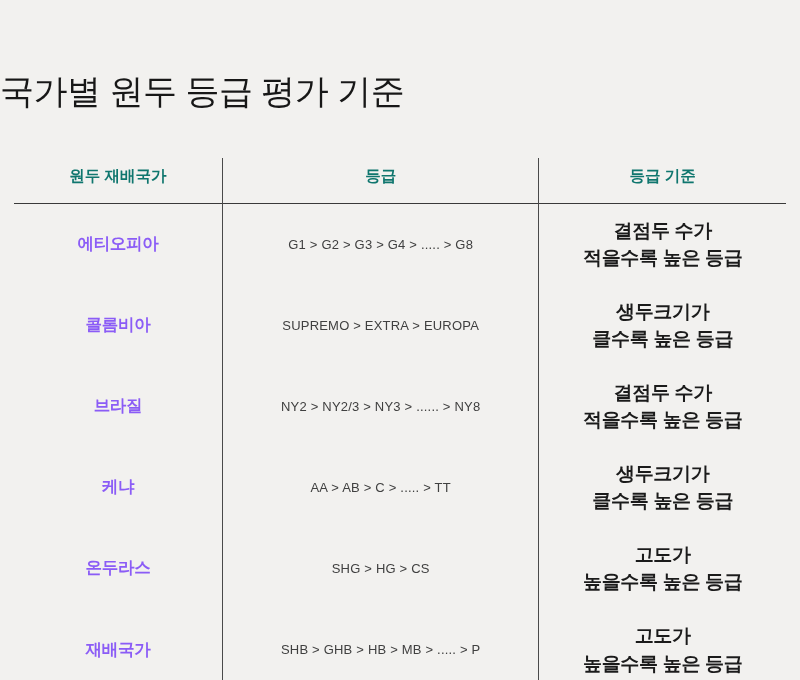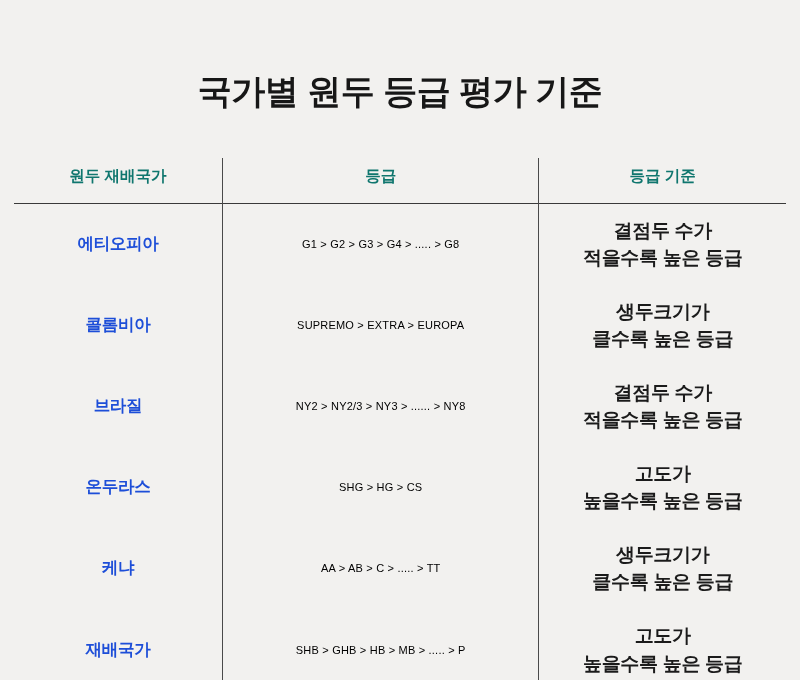--- a/index.html
+++ b/index.html
@@ -14,23 +14,22 @@
     color: #1d1d1d;
     overflow: hidden;
   }
   .page {
     position: relative;
     width: 800px;
     height: 680px;
     box-sizing: border-box;
   }
   .title {
-    text-align: center;
     font-size: 34px;
-    font-weight: bold;
+    font-weight: normal;
     letter-spacing: -0.5px;
     color: #171717;
     padding-top: 48px;
     line-height: 1.2;
   }
   .table-wrap {
     margin-top: 46px;
     padding: 0 14px;
   }
   table.grading {
@@ -62,26 +61,26 @@
     border-right: 1.2px solid #4a4a4a;
   }
   table.grading td {
     padding: 13px 6px;
     text-align: center;
     vertical-align: middle;
   }
   td.col-country {
     font-size: 16.5px;
     font-weight: bold;
-    color: #1d4ed8;
+    color: #8b5cf6;
     letter-spacing: -0.3px;
   }
   td.col-grade {
-    font-size: 11px;
-    color: #000000;
+    font-size: 13px;
+    color: #404040;
     letter-spacing: 0.2px;
   }
   td.col-criteria {
     font-size: 19px;
     font-weight: bold;
     color: #1b1b1b;
     line-height: 1.45;
     letter-spacing: -0.3px;
   }
   td.col-criteria .line2 { display: block; }
@@ -126,33 +125,33 @@
         </tr>
         <tr>
           <td class="col-country">브라질</td>
           <td class="col-grade">NY2 &gt; NY2/3 &gt; NY3 &gt; ...... &gt; NY8</td>
           <td class="col-criteria">
             <span>결점두 수가</span>
             <span class="line2">적을수록 높은 등급</span>
           </td>
         </tr>
         <tr>
+          <td class="col-country">케냐</td>
+          <td class="col-grade">AA &gt; AB &gt; C &gt; ..... &gt; TT</td>
+          <td class="col-criteria">
+            <span>생두크기가</span>
+            <span class="line2">클수록 높은 등급</span>
+          </td>
+        </tr>
+        <tr>
           <td class="col-country">온두라스</td>
           <td class="col-grade">SHG &gt; HG &gt; CS</td>
           <td class="col-criteria">
             <span>고도가</span>
             <span class="line2">높을수록 높은 등급</span>
-          </td>
-        </tr>
-        <tr>
-          <td class="col-country">케냐</td>
-          <td class="col-grade">AA &gt; AB &gt; C &gt; ..... &gt; TT</td>
-          <td class="col-criteria">
-            <span>생두크기가</span>
-            <span class="line2">클수록 높은 등급</span>
           </td>
         </tr>
         <tr>
           <td class="col-country">재배국가</td>
           <td class="col-grade">SHB &gt; GHB &gt; HB &gt; MB &gt; ..... &gt; P</td>
           <td class="col-criteria">
             <span>고도가</span>
             <span class="line2">높을수록 높은 등급</span>
           </td>
         </tr>

